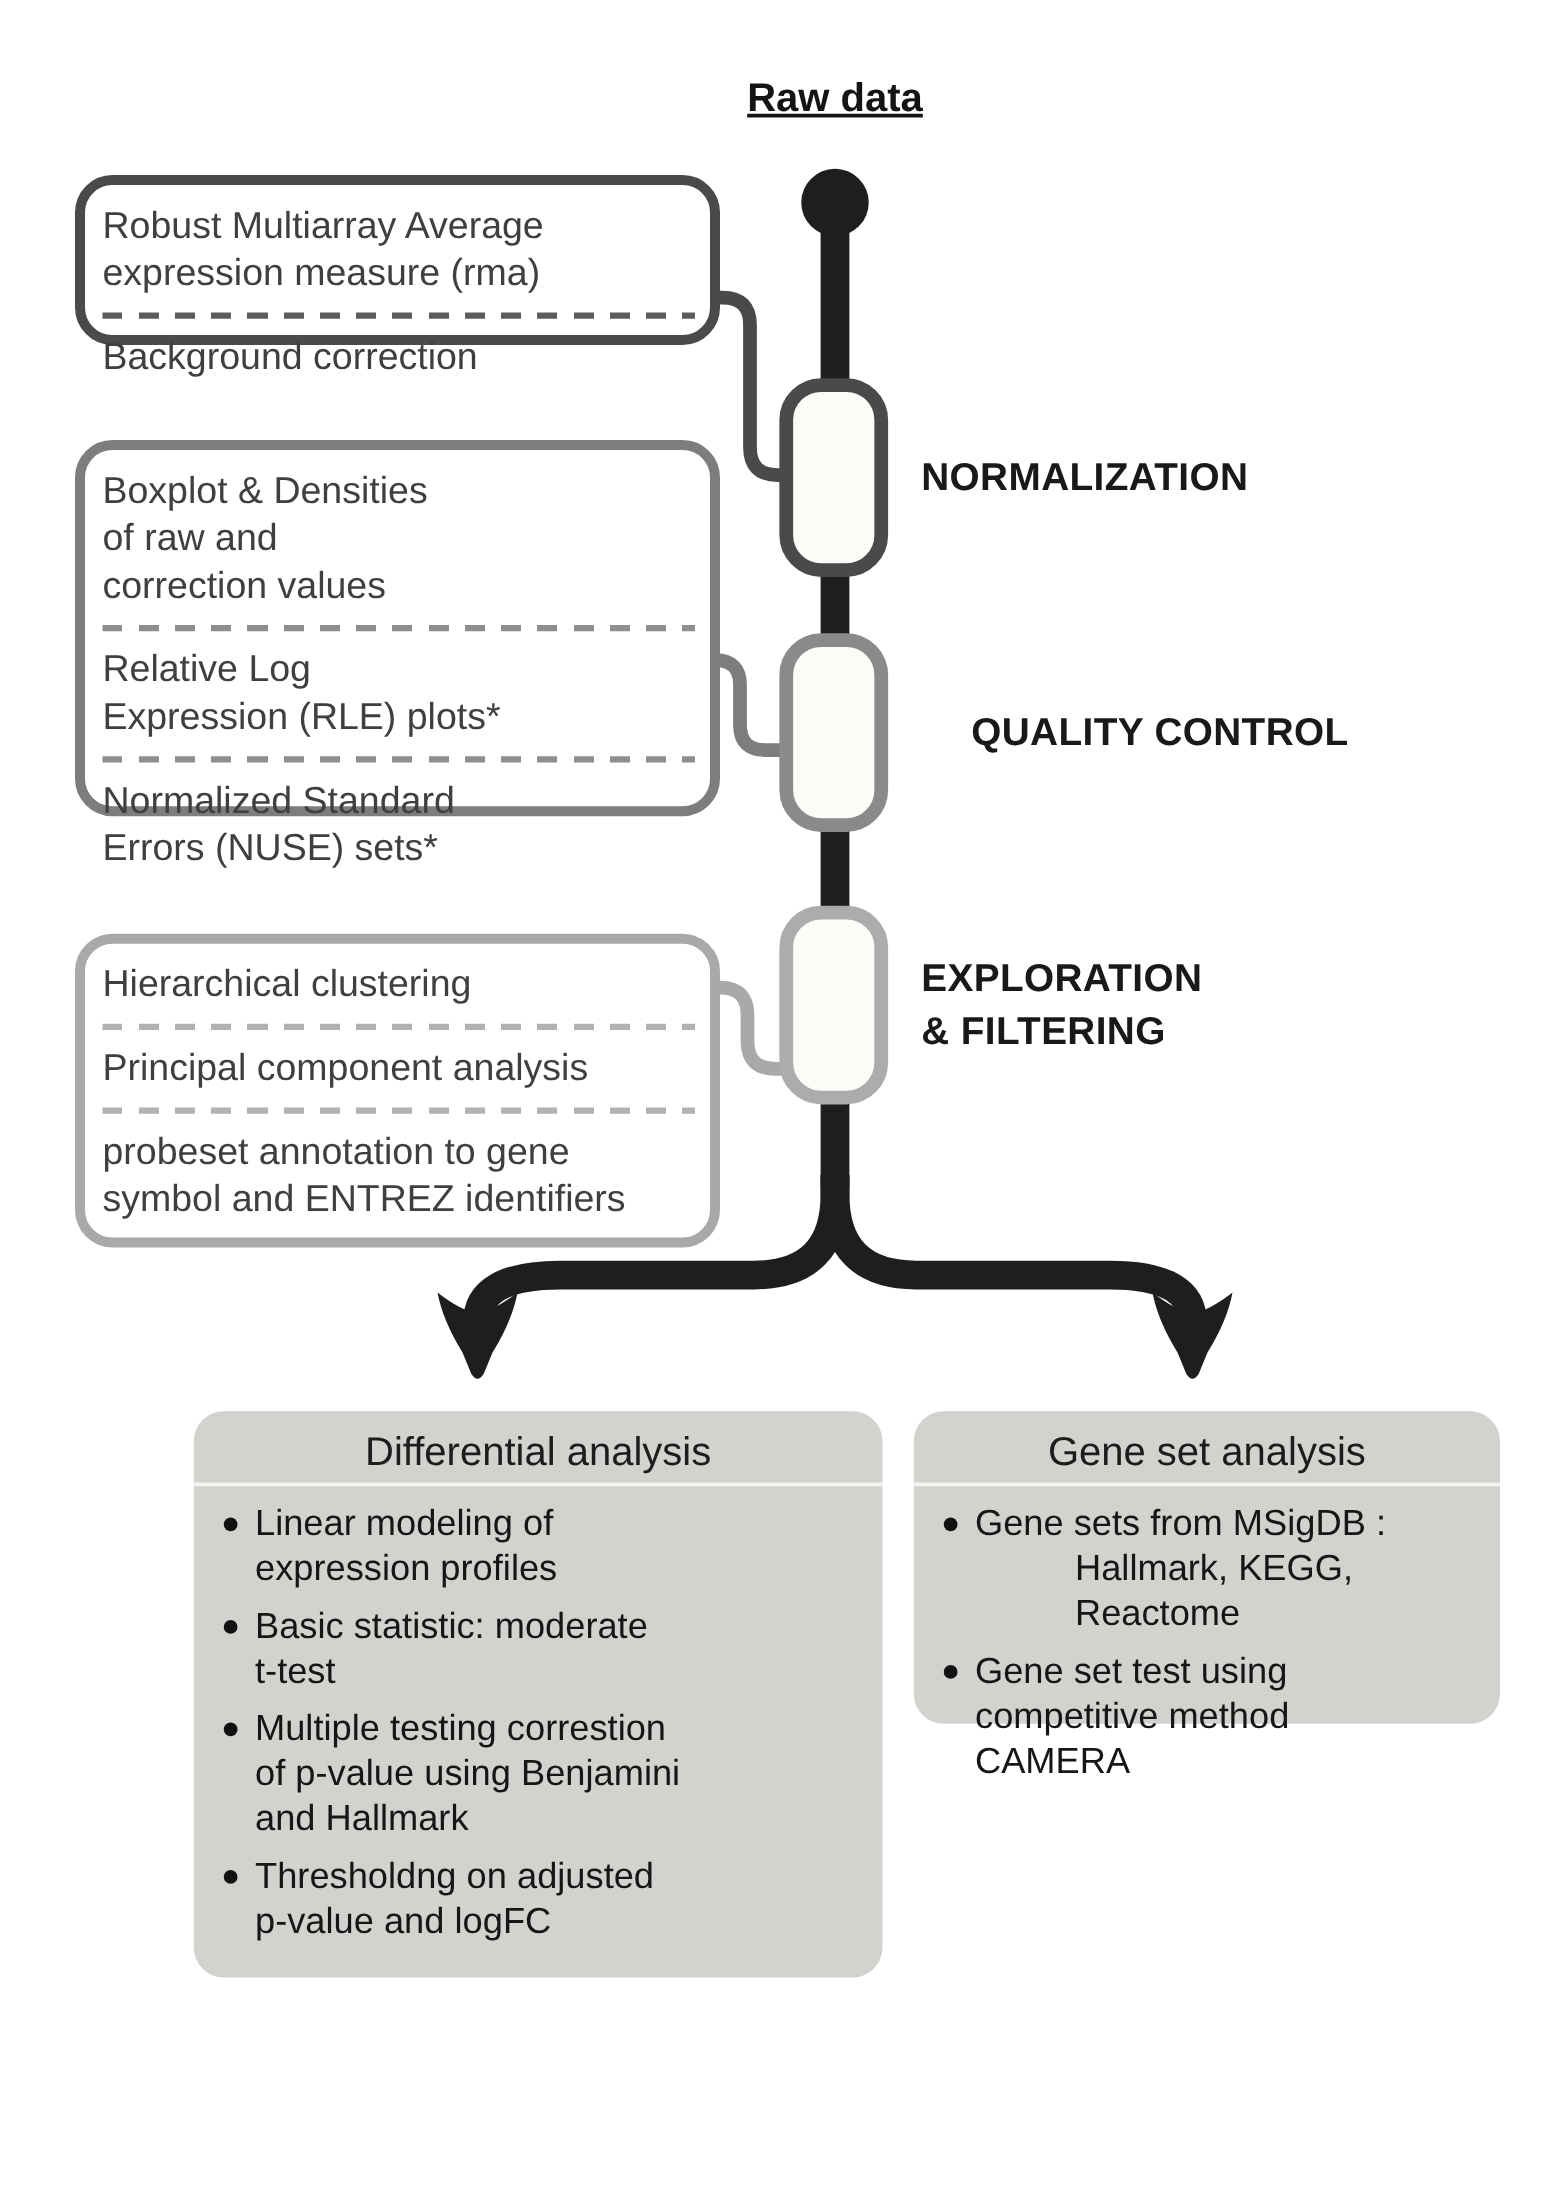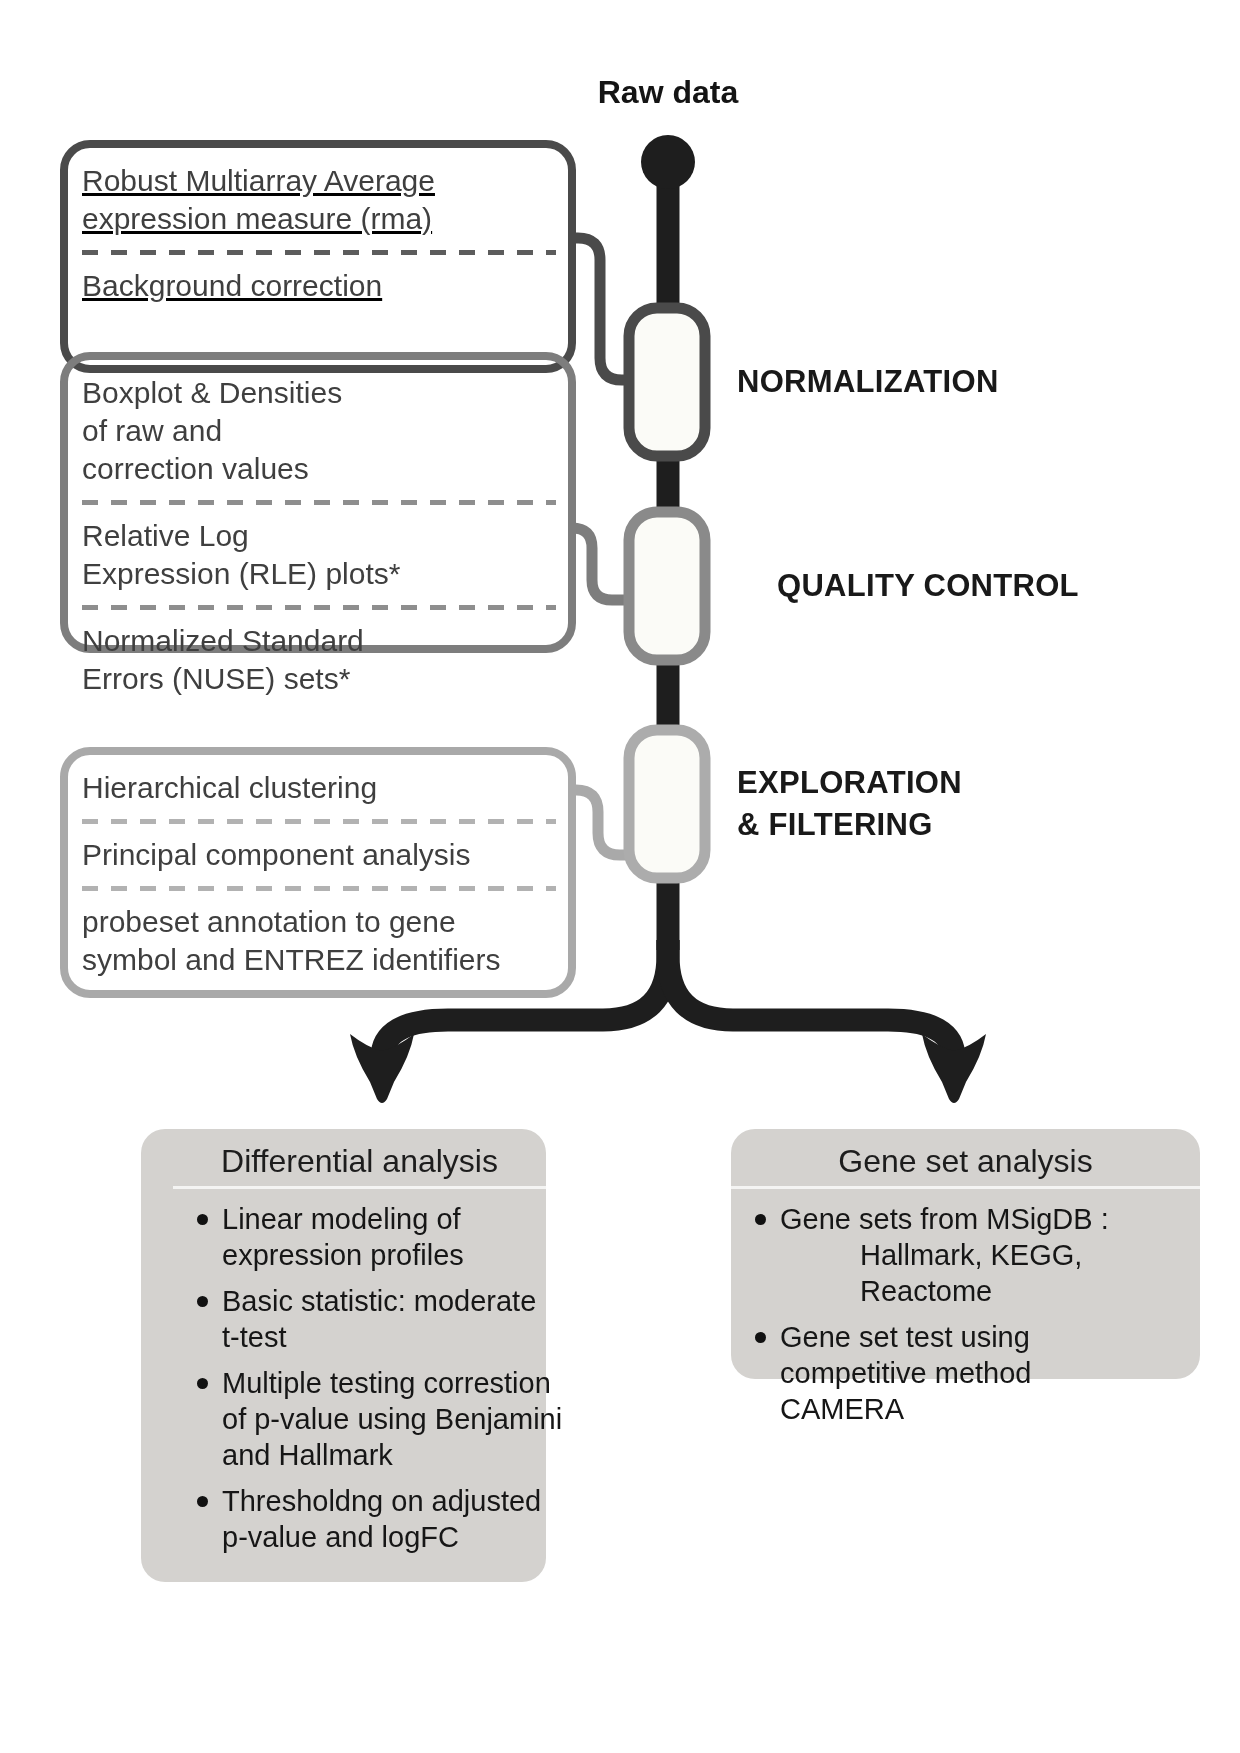--- a/index.html
+++ b/index.html
@@ -2,40 +2,40 @@
 <html><head>
 <meta charset="utf-8">
 <style>
   html,body{margin:0;padding:0;background:#ffffff;}
   body{width:1240px;height:1753px;position:relative;overflow:hidden;
        font-family:"Liberation Sans","DejaVu Sans",sans-serif;}
   .abs{position:absolute;}
   
   #flow-svg{position:absolute;left:0;top:0;width:1240px;height:1753px;}
   
-  .raw-label{left:533px;top:74px;width:270px;text-align:center;
-             font-size:32px;font-weight:bold;color:#141414;}
+  .raw-label{left:533px;top:60px;width:270px;text-align:center;
+             font-size:32px;font-weight:bold;color:#141414;text-decoration:underline;}
   
   .pbox{box-sizing:border-box;border-style:solid;border-width:8px;border-radius:30px;
         left:60px;width:516px;padding:14px 8px 0 14px;background:transparent;}
   .pbox .bl{font-size:30px;line-height:38px;color:#3f3f3f;white-space:nowrap;}
-  .pbox1{top:140px;height:233px;border-color:#4a4a4a;text-decoration:underline;}
+  .pbox1{top:140px;height:136px;border-color:#4a4a4a;}
   .pbox2{top:352px;height:301px;border-color:#7d7d7d;}
   .pbox3{top:747px;height:251px;border-color:#a9a9a9;}
   .divider{height:5px;margin:12px 4px 12px 0;}
   .d1{background:repeating-linear-gradient(90deg,#5c5c5c 0 16px,transparent 16px 29px);}
   .d2{background:repeating-linear-gradient(90deg,#8e8e8e 0 16px,transparent 16px 29px);}
   .d3{background:repeating-linear-gradient(90deg,#b2b2b2 0 16px,transparent 16px 29px);}
   
   .stage{left:737px;font-weight:bold;font-size:31px;line-height:42px;
          color:#191919;letter-spacing:0.3px;white-space:nowrap;}
   .stage1{top:361px;} .stage2{top:565px;margin-left:40px;} .stage3{top:762px;}
   
   .rbox{top:1129px;background:#d4d2cf;border-radius:24px;box-sizing:border-box;color:#161616;}
-  .rbox-diff{left:141px;width:405px;height:453px;padding-left:32px;}
+  .rbox-diff{left:155px;width:551px;height:453px;}
   .rbox-gene{left:731px;width:469px;height:250px;}
   .rtitle{text-align:center;font-size:32px;line-height:38px;padding-top:13px;padding-bottom:6px;
           color:#1d1d1d;border-bottom:3px solid rgba(255,255,255,0.75);}
   .bullets{padding:12px 14px 0 24px;}
   .bullet{display:flex;margin-bottom:10px;}
   .bdot{width:11px;height:11px;border-radius:50%;background:#111;margin:13px 14px 0 0;flex:none;}
   .btext div{font-size:29px;line-height:36px;white-space:nowrap;}
   .btext .cont{margin-left:80px;}
 </style>
 </head>

